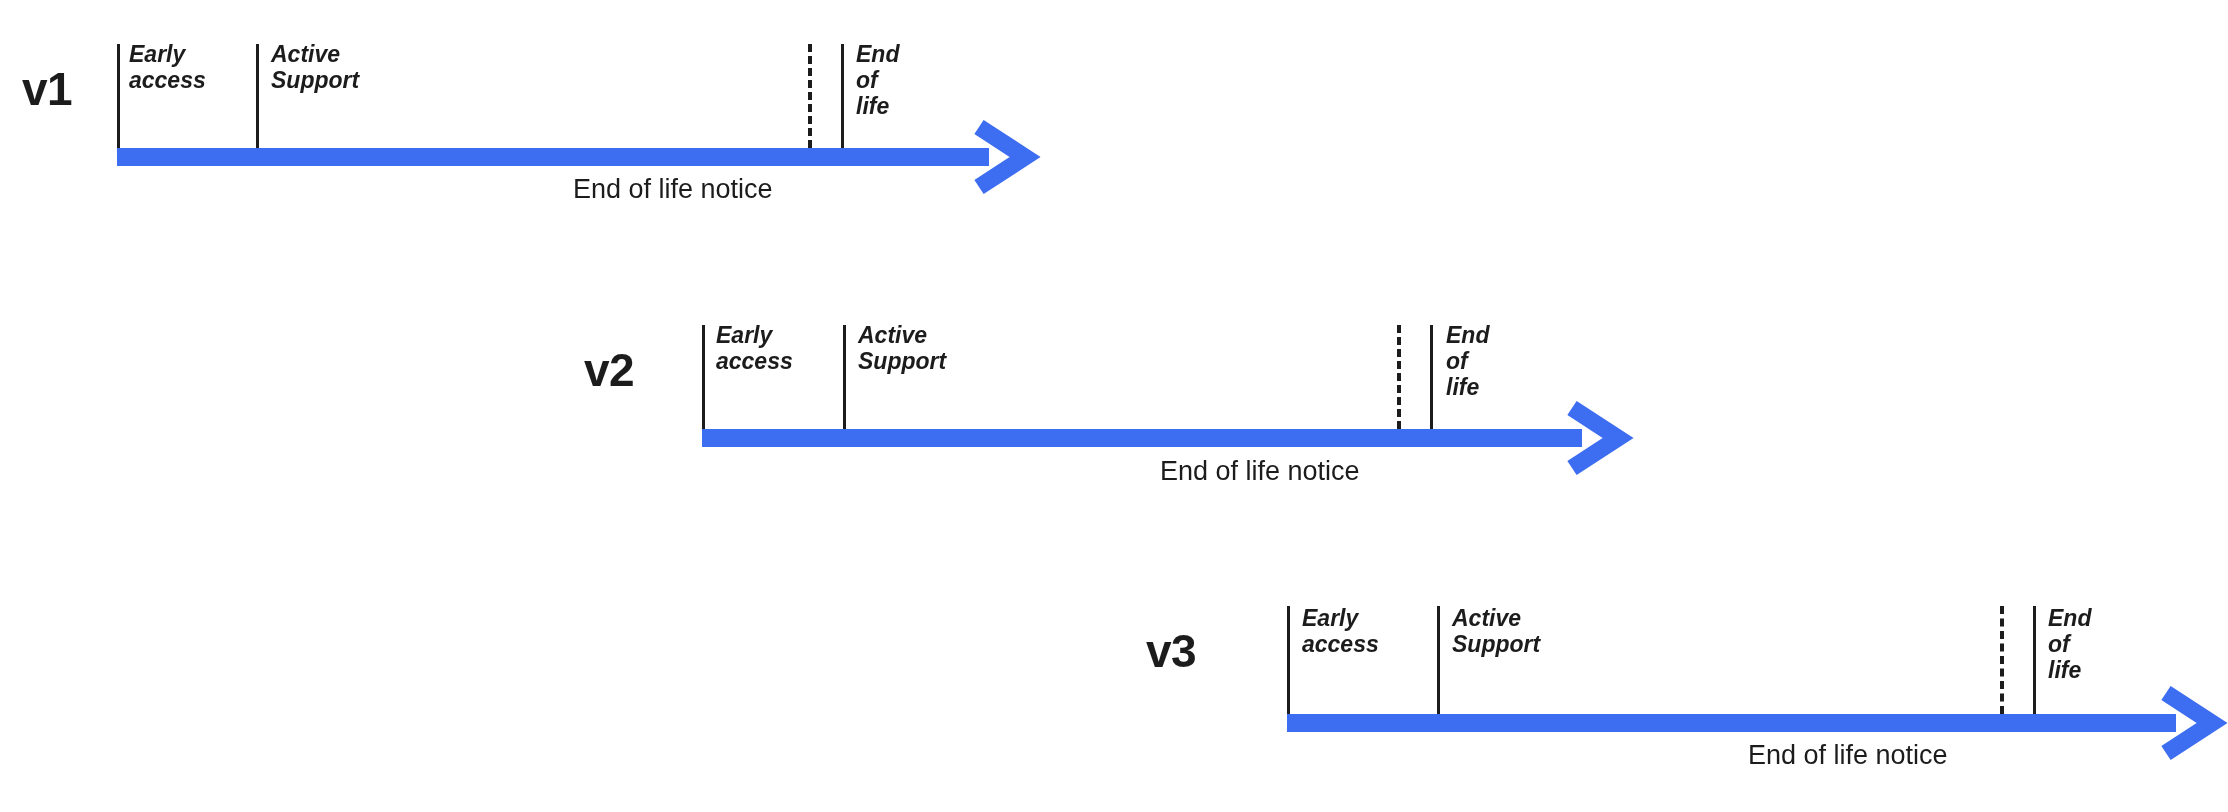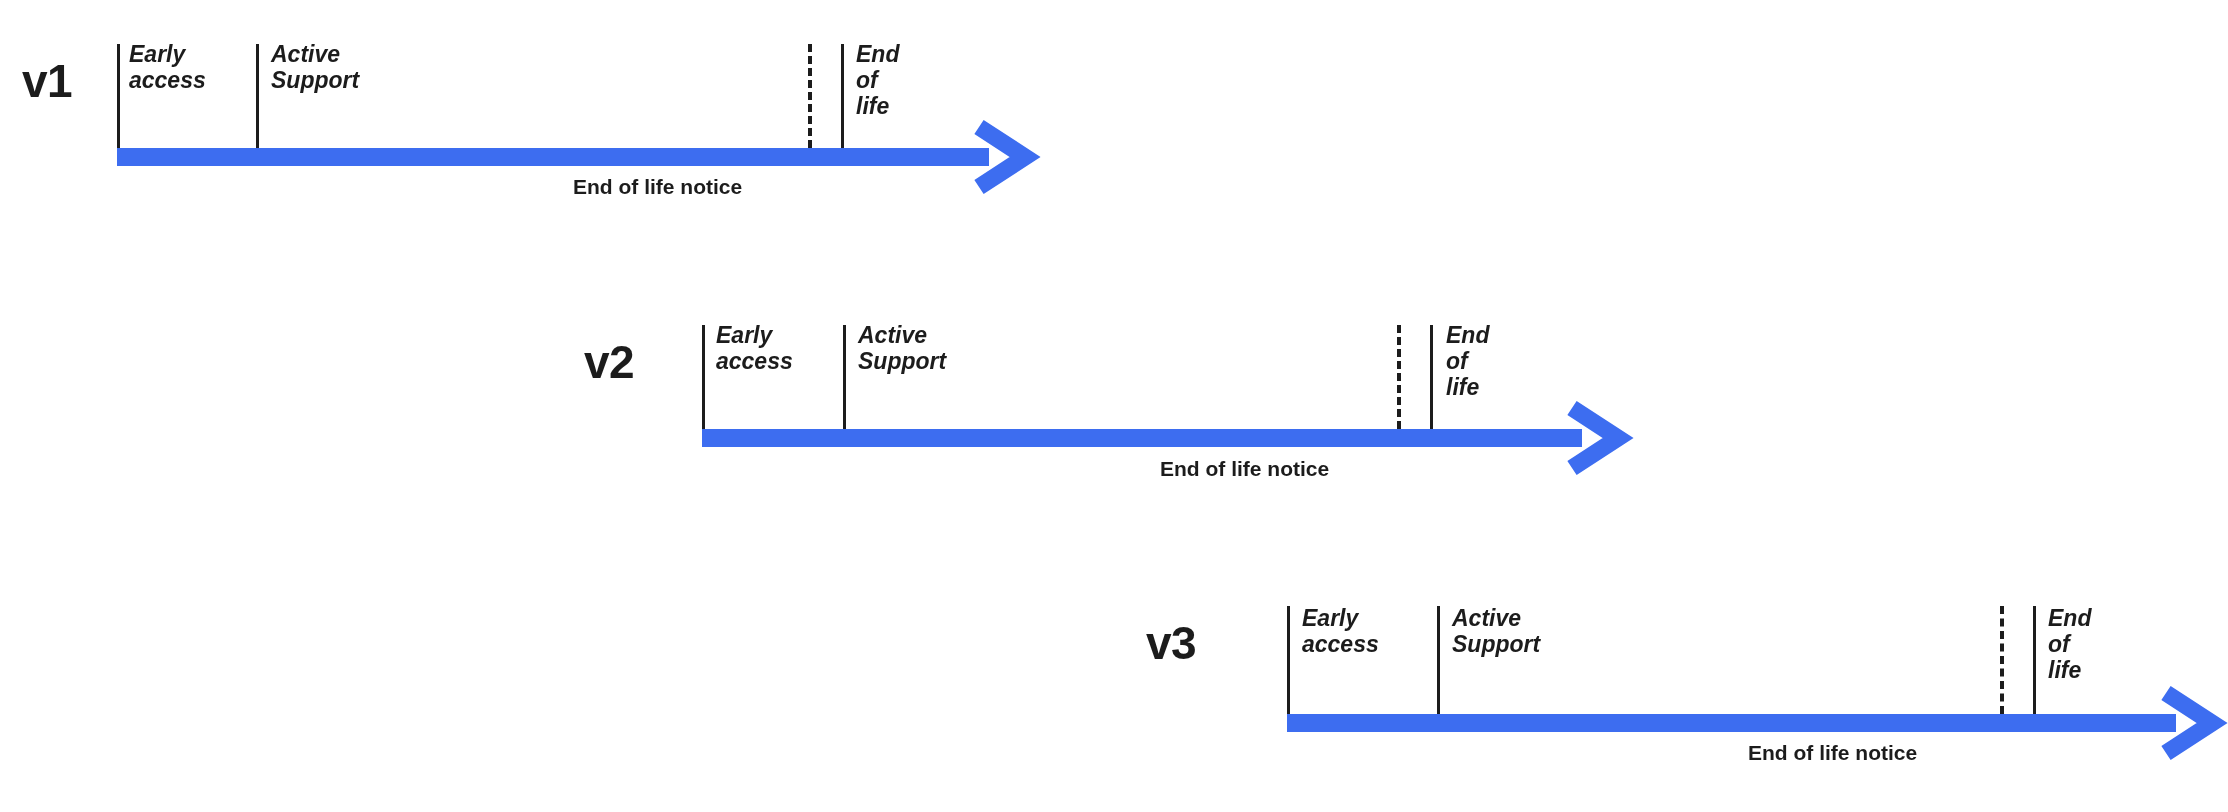--- a/index.html
+++ b/index.html
@@ -27,20 +27,21 @@
   }
 
   .version-label {
     position: absolute;
     font-size: 46px;
     font-weight: 700;
     color: #1c1c1c;
     letter-spacing: -0.5px;
     line-height: 1;
     white-space: nowrap;
+    margin-top: 8px;
   }
 
   
   .phase-divider {
     position: absolute;
     width: 3px;
     background: #1c1c1c;
   }
 
   
@@ -62,22 +63,22 @@
   }
 
   
   .timeline-arrow {
     position: absolute;
     overflow: visible;
   }
 
   .arrow-caption {
     position: absolute;
-    font-size: 21px;
-    font-weight: 700;
+    font-size: 27px;
+    font-weight: 400;
     color: #1c1c1c;
     white-space: nowrap;
     line-height: 1;
   }
 </style>
 </head>
 <body>
 
 <div id="stage" style="background: rgb(255, 255, 255);">
     <div class="lifecycle-row">

